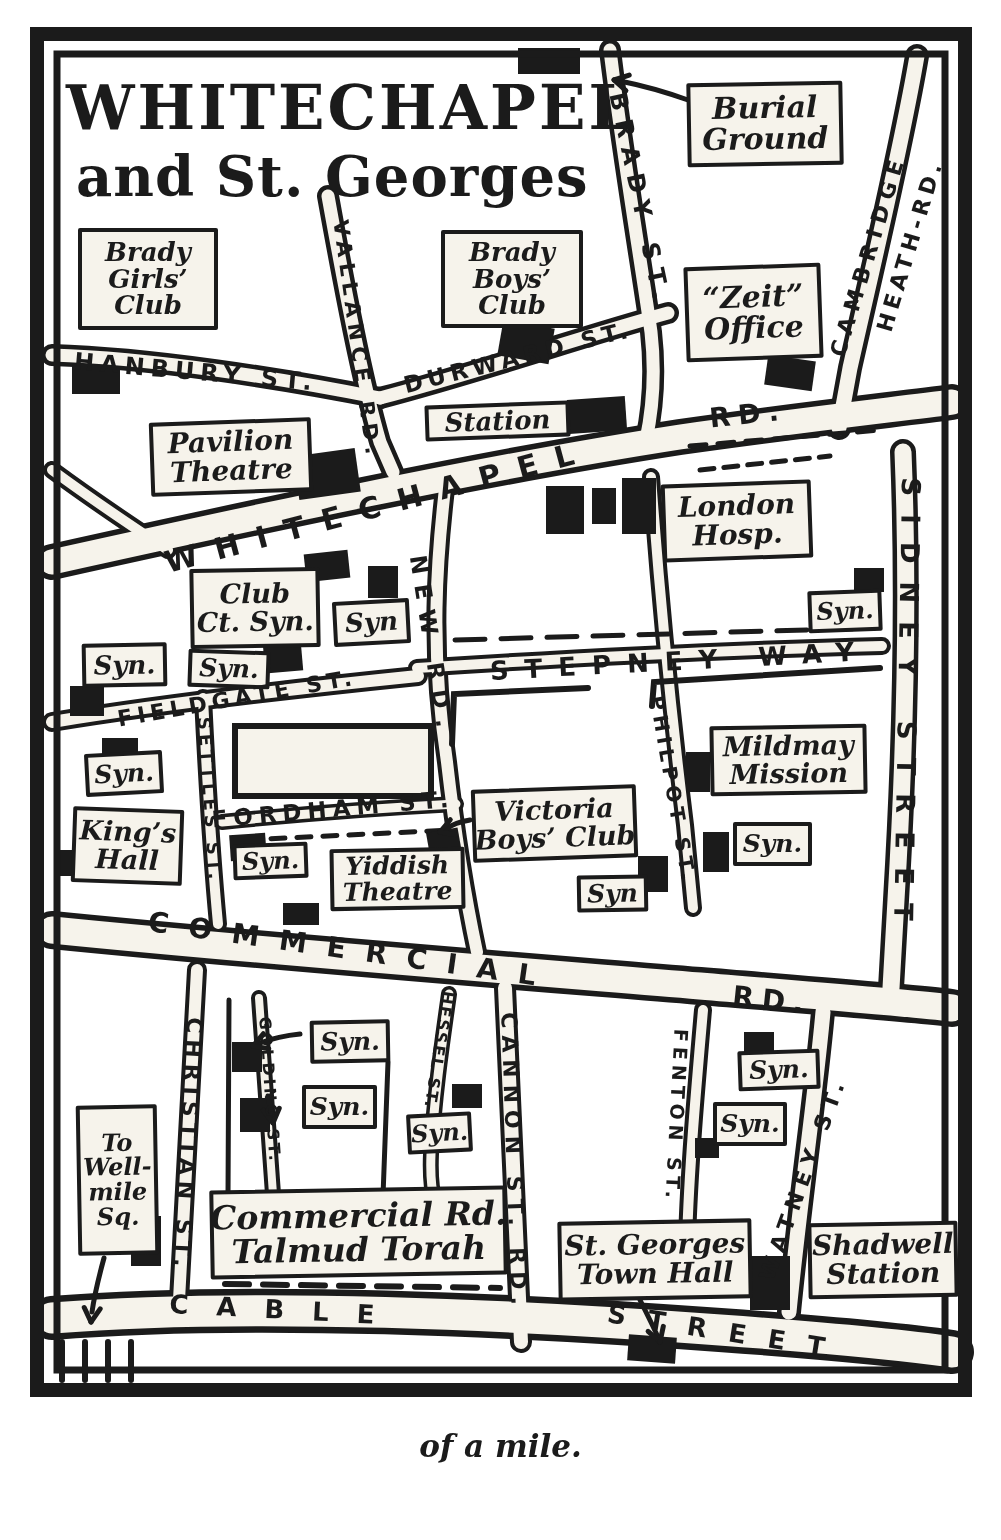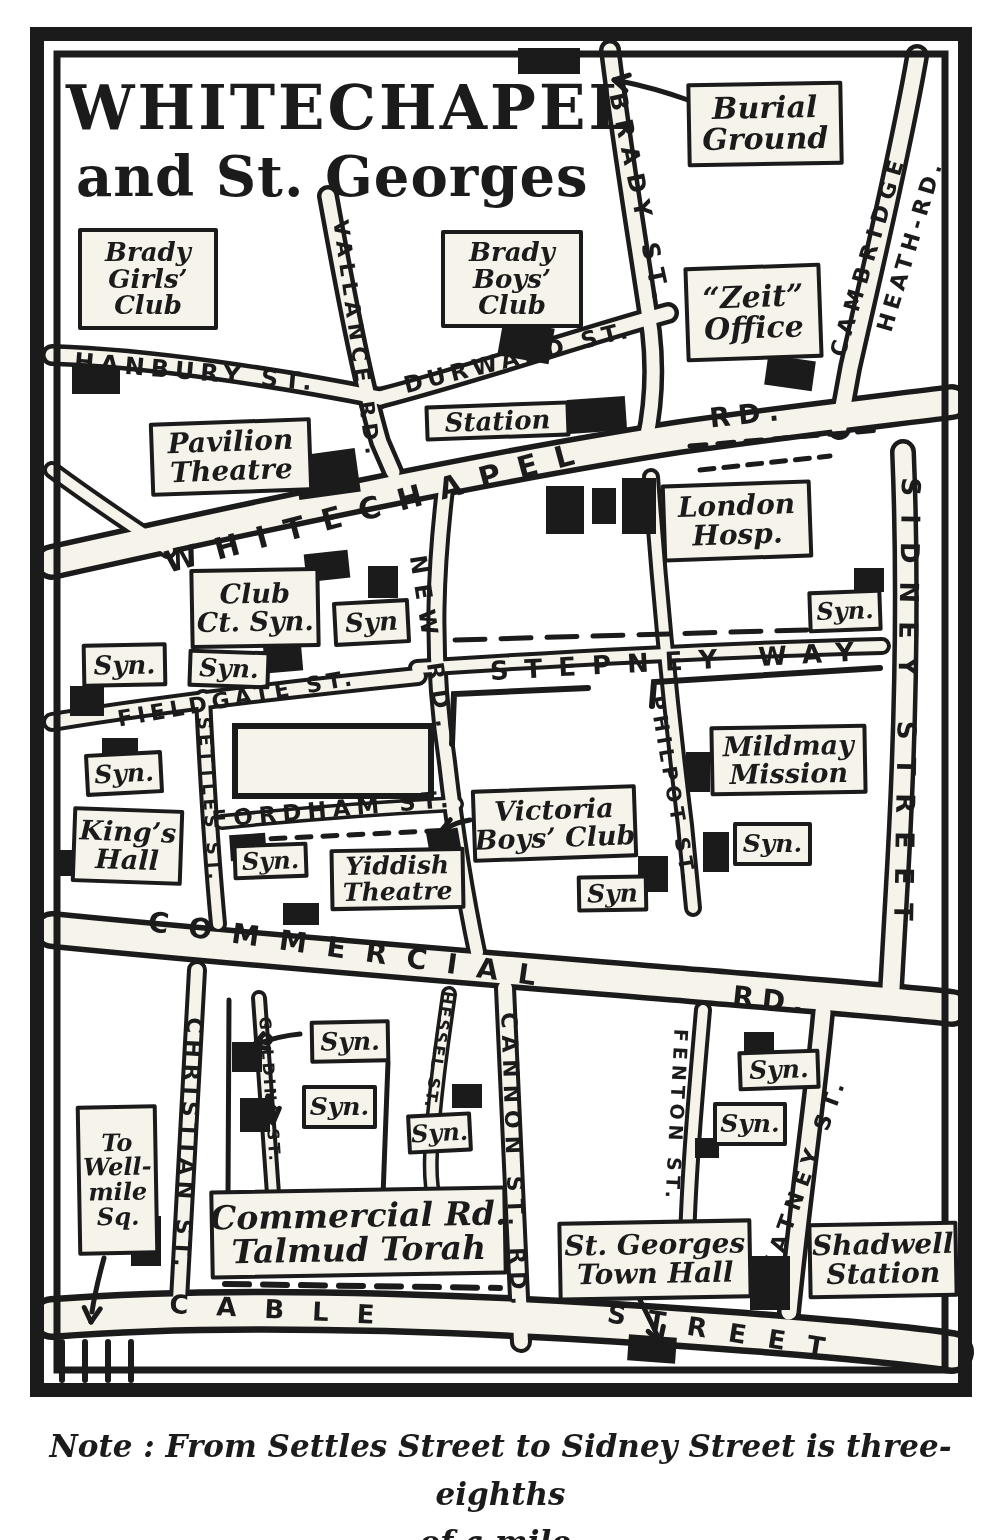--- a/index.html
+++ b/index.html
@@ -264,16 +264,15 @@
       <div class="slabel" style="left: 270px; top: 1090px; font-size: 16px; letter-spacing: 3px; transform: translate(-50%, -50%) rotate(86deg);">GOLDING ST.</div>
       <div class="slabel" style="left: 439px; top: 1050px; font-size: 16px; letter-spacing: 2px; transform: translate(-50%, -50%) rotate(99deg);">HESSEL ST.</div>
       <div class="slabel" style="left: 514px; top: 1162px; font-size: 22px; letter-spacing: 7px; transform: translate(-50%, -50%) rotate(88deg);">CANNON ST. RD.</div>
       <div class="slabel" style="left: 677px; top: 1116px; font-size: 19px; letter-spacing: 5px; transform: translate(-50%, -50%) rotate(93deg);">FENTON ST.</div>
       <div class="slabel" style="left: 803px; top: 1178px; font-size: 22px; letter-spacing: 7px; transform: translate(-50%, -50%) rotate(-70deg);">WATNEY ST.</div>
       <div class="slabel" style="left: 286px; top: 1310px; font-size: 26px; letter-spacing: 28px; transform: translate(-50%, -50%) rotate(3deg);">CABLE</div>
       <div class="slabel" style="left: 727px; top: 1332px; font-size: 26px; letter-spacing: 22px; transform: translate(-50%, -50%) rotate(9deg);">STREET</div>
     </div>
 
   <div id="note">
-    <div>Note : From Settles Street to Sidney Street is three-eighths</div>
     <div>of a mile.</div>
   </div>
 </div>
 
 </body></html>

